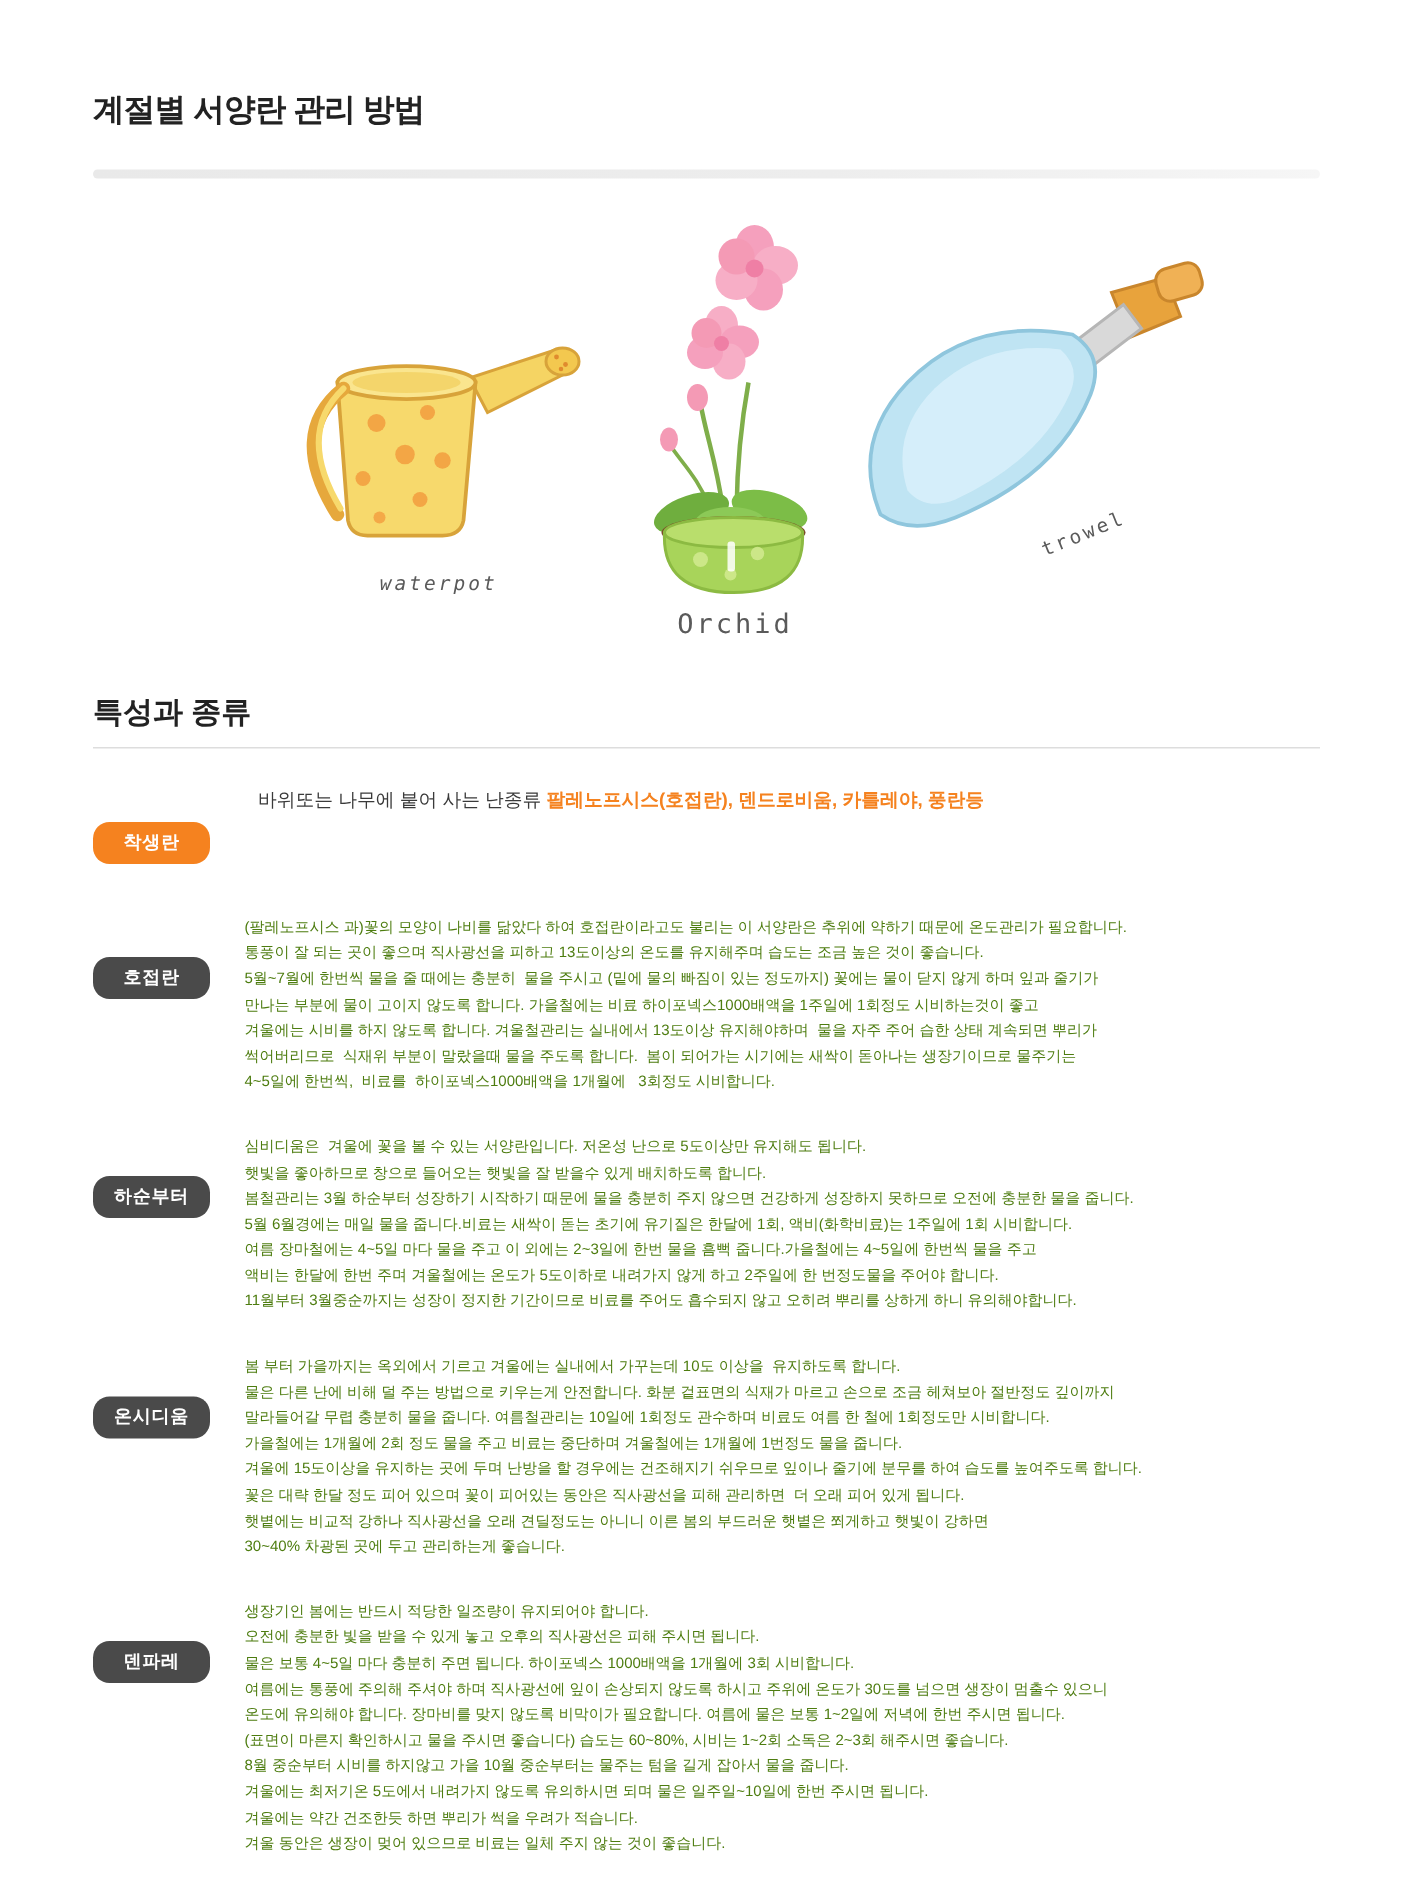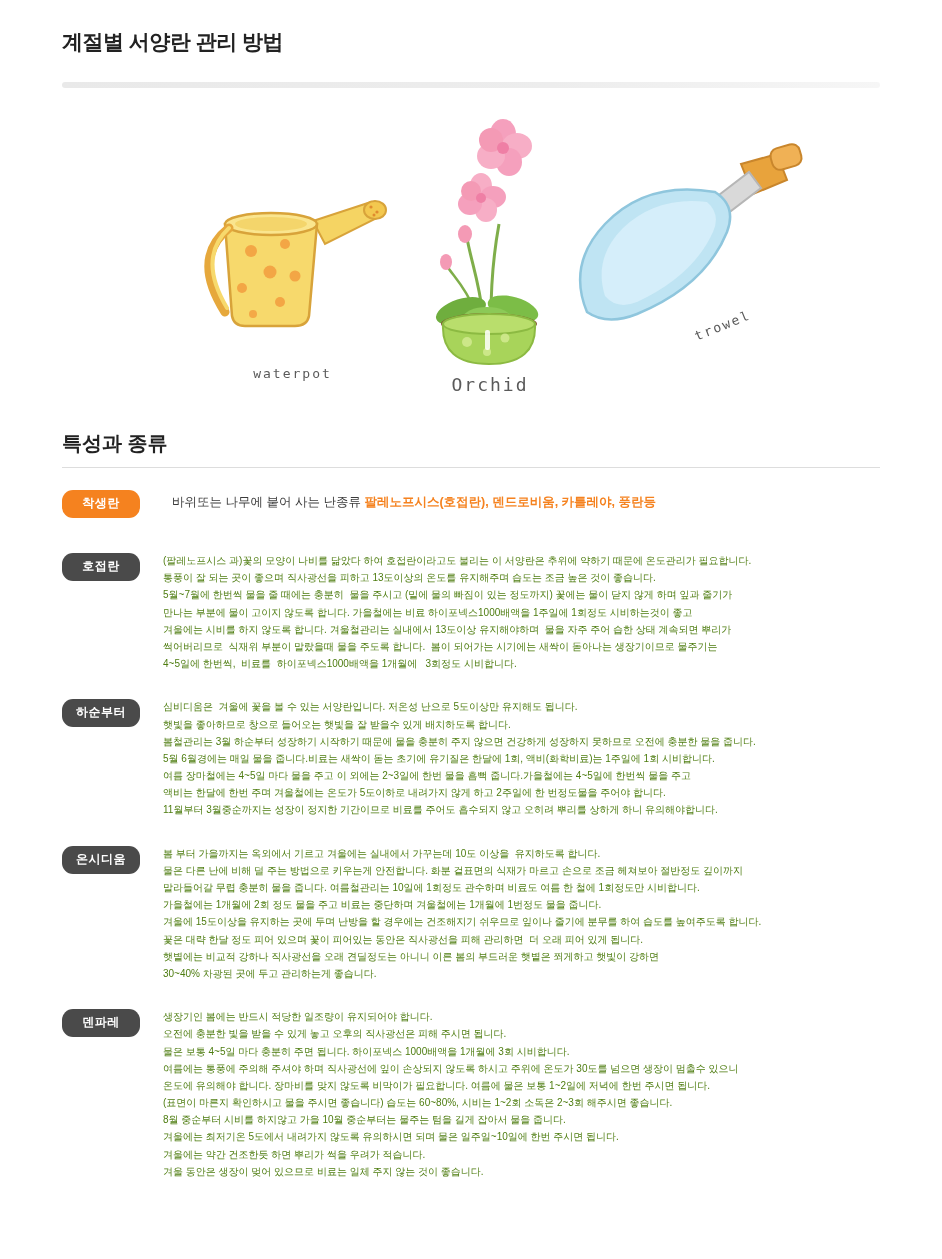--- a/index.html
+++ b/index.html
@@ -16,20 +16,21 @@
   .page {
     position: relative;
     width: 942px;
     min-height: 1259px;
     box-sizing: border-box;
   }
 
   
   .header {
     padding: 28px 0 0 62px;
+    margin-top: 31px;
   }
   .header h1 {
     margin: 0;
     font-size: 21px;
     font-weight: bold;
     color: #222222;
     letter-spacing: -0.5px;
   }
   .header-rule {
     margin: 26px 62px 0 62px;
@@ -50,21 +51,21 @@
   .illu-caption {
     font-family: "DejaVu Sans Mono", monospace;
     font-size: 13px;
     color: #5a5a5a;
     letter-spacing: 2px;
     text-align: center;
   }
 
   
   .watercan { left: 185px; top: 60px; width: 215px; }
-  .watercan-caption { margin-top: 16px; }
+  .watercan-caption { margin-top: 0; font-style: italic; }
 
   
   .orchid { left: 395px; top: 0px; width: 190px; }
   .orchid-caption { margin-top: 4px; font-size: 18px; }
 
   
   .trowel { left: 565px; top: 30px; width: 250px; }
   .trowel-caption {
     position: absolute;
     left: 128px;
@@ -99,20 +100,21 @@
     flex: 0 0 auto;
     display: inline-block;
     width: 78px;
     text-align: center;
     padding: 5px 0 6px 0;
     border-radius: 11px;
     color: #ffffff;
     font-size: 12px;
     font-weight: bold;
     letter-spacing: 0.5px;
+    margin-top: 27px;
   }
   .badge-orange { background: #f5821f; }
   .badge-dark { background: #4a4a4a; }
 
   .type-text {
     margin-left: 32px;
     font-size: 12.5px;
     line-height: 1.5;
     color: #3a3a3a;
     padding-top: 3px;

